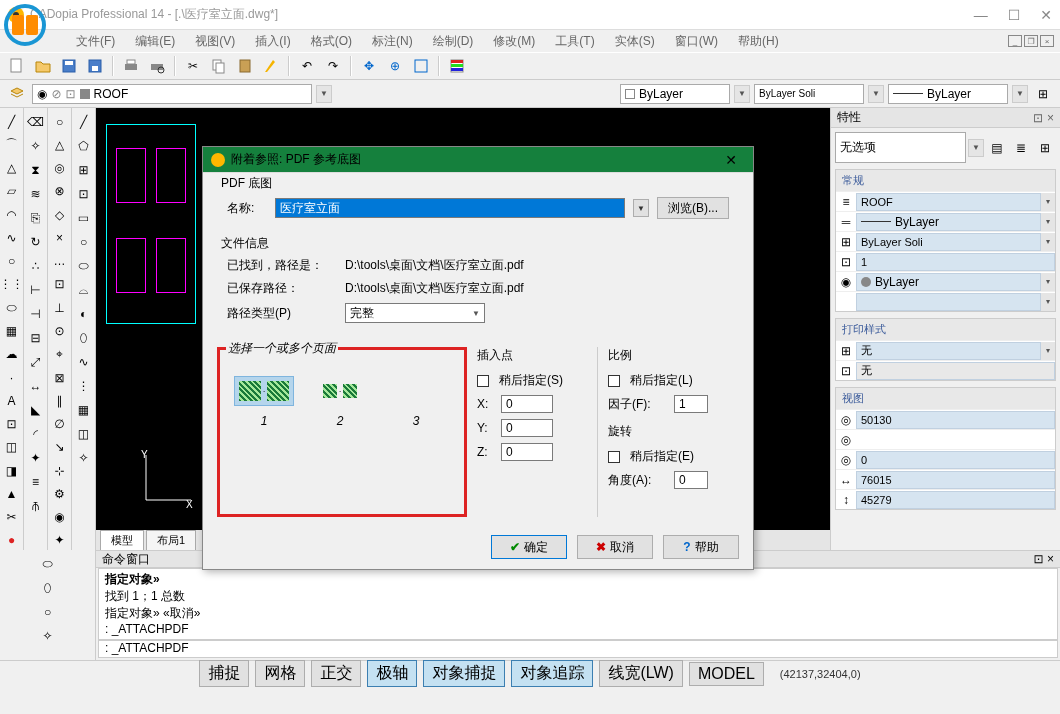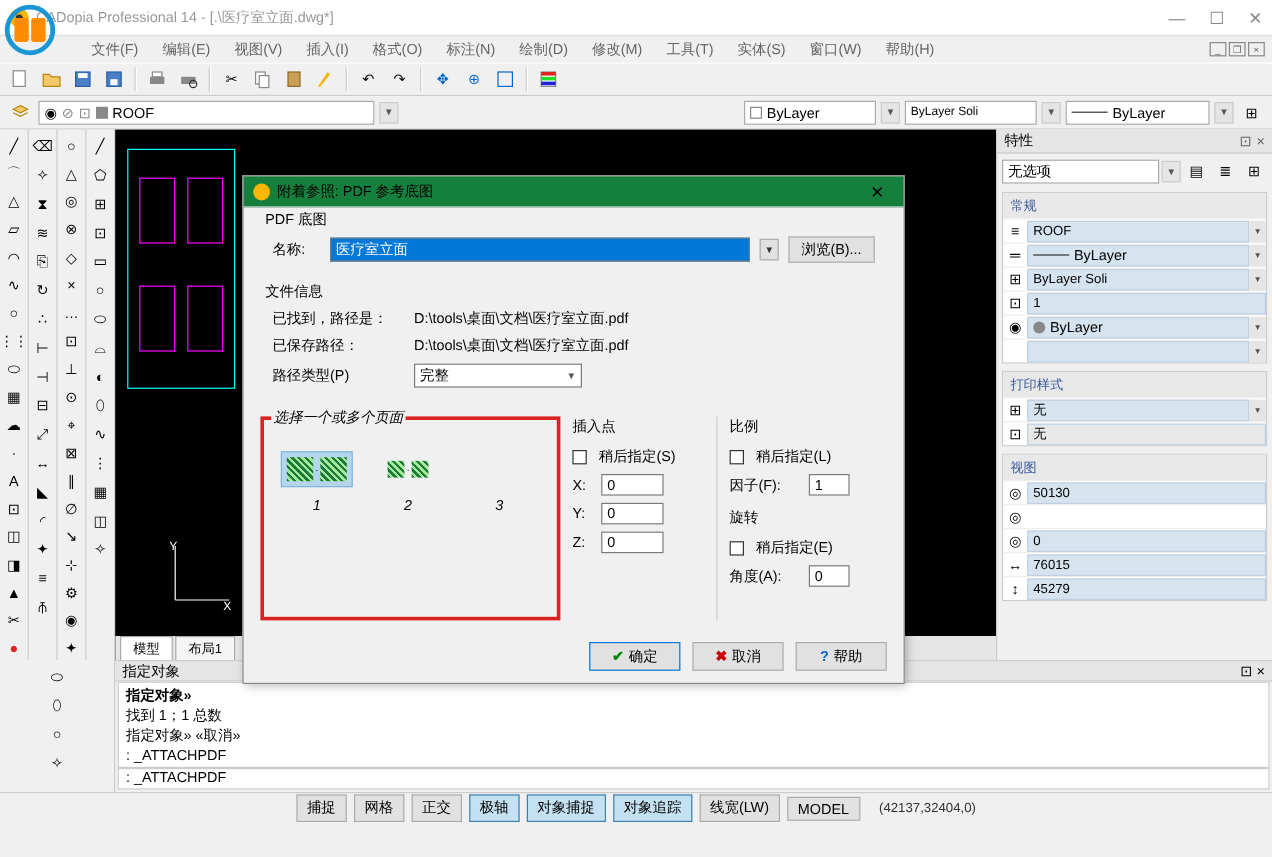--- a/index.html
+++ b/index.html
@@ -54,40 +54,40 @@
     .tab-strip { position: absolute; bottom: 0; left: 0; right: 0; height: 20px; background: #e5e5e5; display: flex; align-items: center; padding-left: 4px; gap: 2px; }
     .tab { padding: 2px 10px; background: #f5f5f5; border: 1px solid #aaa; border-bottom: none; font-size: 11px; cursor: pointer; }
     .tab.active { background: #fff; }
     
     
     .right-panel { width: 230px; background: #f0f0f0; border-left: 1px solid #ccc; display: flex; flex-direction: column; }
     .panel-header { height: 20px; background: #e5e5e5; display: flex; align-items: center; padding: 0 6px; border-bottom: 1px solid #ccc; font-weight: normal; }
     .panel-header .dock-btns { margin-left: auto; display:flex; gap:4px; font-size:10px; color:#666; }
     .panel-body { flex: 1; padding: 4px; overflow-y: auto; }
     .prop-combo-row { display: flex; align-items: center; gap: 2px; margin-bottom: 6px; }
-    .prop-combo { flex: 1; height: 20px; border: 1px solid #aaa; background: #fff; display: flex; align-items: center; padding: 0 4px; }
+    .prop-combo { flex: 1; height: 31px; border: 1px solid #aaa; background: #fff; display: flex; align-items: center; padding: 0 4px; }
     .prop-section { border: 1px solid #ccc; margin-bottom: 6px; background: #fff; }
     .prop-section-hdr { background: #e8e8e8; padding: 3px 6px; color: #3a5a9a; font-size: 11px; }
     .prop-row { display: flex; align-items: center; height: 20px; border-top: 1px solid #eee; }
     .prop-icon { width: 20px; display:flex; align-items:center; justify-content:center; }
     .prop-val { flex: 1; background: #d6e4f0; padding: 0 4px; height: 18px; display:flex; align-items:center; border:1px solid #c0d0e0; font-size:11px; }
     .prop-arrow { width: 14px; height: 18px; background: #e5e5e5; display:flex; align-items:center; justify-content:center; font-size:8px; color:#555;}
     
     
     .cmd-panel { height: 110px; display:flex; }
     .cmd-left-spacer{ width:96px; background:#f0f0f0; border-right:1px solid #ccc; display:flex; flex-direction:column; align-items:center; gap:4px; padding-top:4px; position:relative;}
     .cmd-main { flex:1; display:flex; flex-direction:column; }
     .cmd-header { height: 18px; background: #e5e5e5; display: flex; align-items: center; padding: 0 6px; border-bottom: 1px solid #ccc; border-top:1px solid #ccc;}
     .cmd-body { flex:1; background: #fff; border: 1px solid #ccc; padding: 2px 6px; font-family: SimSun, monospace; font-size: 12px; overflow-y: auto; margin:0 2px;}
     .cmd-input-row{ height:18px; background:#fff; border:1px solid #ccc; margin:0 2px 2px 2px; padding:0 6px; font-family:SimSun,monospace;}
     .cmd-line { white-space: pre; }
     
     
     .status-bar { height: 26px; background: #f0f0f0; display: flex; align-items: center; padding: 0 10px; gap: 6px; border-top: 1px solid #ccc; justify-content:center; }
-    .status-btn { padding: 2px 8px; border: 1px solid #adadad; background: #e1e1e1; font-size: 12px; white-space: nowrap; cursor:pointer;}
+    .status-btn { padding: 2px 8px; border: 1px solid #adadad; background: #e1e1e1; font-size: 16px; white-space: nowrap; cursor:pointer;}
     .status-btn.active { border: 1px solid #3c7fb1; background: #c4e1f2; }
     .coords { margin-left: 10px; font-size: 11px; color: #333; }
     
     
     .dialog { position: absolute; top: 146px; left: 202px; width: 552px; background: #f0f0f0; border: 1px solid #888; box-shadow: 2px 2px 8px rgba(0,0,0,0.3); z-index: 200; }
     .dlg-title { height: 26px; background: #15803d; display: flex; align-items: center; padding: 0 8px; border-bottom: 1px solid #ddd; }
     .dlg-title .dlg-icon { width: 14px; height: 14px; background: #ffb700; border-radius: 50%; margin-right: 6px; }
     .dlg-title .dlg-close { margin-left: auto; font-size: 14px; cursor: pointer; padding:2px 8px; }
     .dlg-body { padding: 10px 14px; }
     .fieldset { margin-bottom: 8px; padding: 8px 10px 10px 10px; position: relative; }
@@ -477,21 +477,21 @@
 
 <div class="cmd-panel">
   <div class="cmd-left-spacer">
     <div class="vtb-btn">⬭</div>
     <div class="vtb-btn">⬯</div>
     <div class="vtb-btn">○</div>
     <div class="vtb-btn">✧</div>
   </div>
   <div class="cmd-main">
     <div class="cmd-header">
-      <span>指定对象</span>
+      <span>命令窗口</span>
       <div class="dock-btns" style="margin-left:auto">
         <span>⊡</span>
         <span>×</span>
       </div>
     </div>
     <div class="cmd-body">
       <div class="cmd-line" style="font-weight:bold">指定对象»</div>
       <div class="cmd-line">找到 1；1 总数</div>
       <div class="cmd-line" style="font-weight:normal">指定对象» «取消»</div>
       <div class="cmd-line">: _ATTACHPDF</div>

